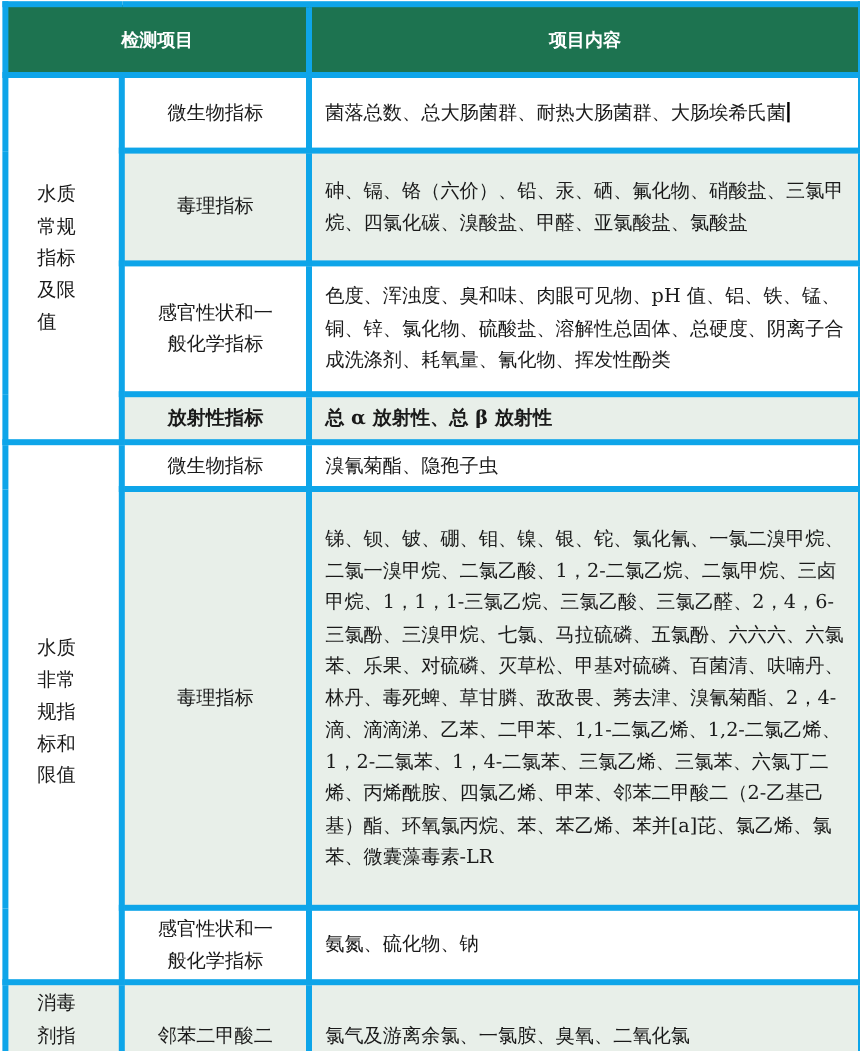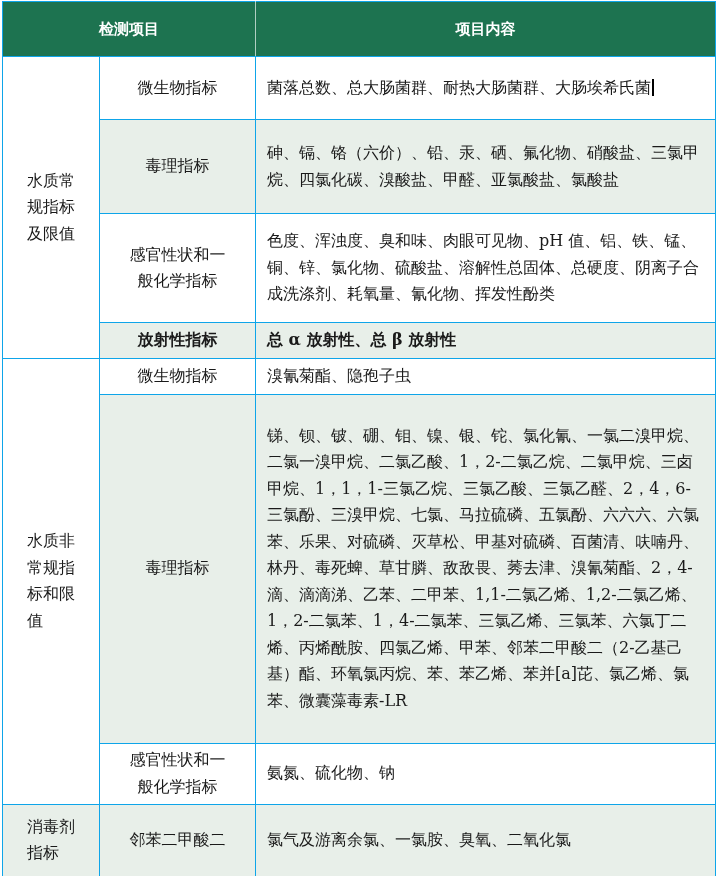--- a/index.html
+++ b/index.html
@@ -6,21 +6,21 @@
   body{
     width:717px;height:876px;background:#ffffff;
     font-family:"DejaVu Serif","Liberation Serif",serif;
     color:#1a1a1a;overflow:hidden;
   }
   .page{width:717px;height:876px;position:relative;}
   table.wq{
     border-collapse:collapse;table-layout:fixed;
     width:713px;margin:1px 2px 0 2px;
   }
-  table.wq td, table.wq th{border:1px solid #0ea5e9;}
+  table.wq td, table.wq th{border:5px solid #0ea5e9;}
   
   thead th{
     background:#1d7350;color:#ffffff;
     font-family:"DejaVu Sans","Liberation Sans",sans-serif;
     font-weight:700;font-size:15px;
     height:52px;text-align:center;vertical-align:middle;
     border:1px solid #d9d9d9;border-bottom:1px solid #c6ccc8;
   }
   thead th.h-project{border-right:1px solid rgba(255,255,255,.65);}
   

